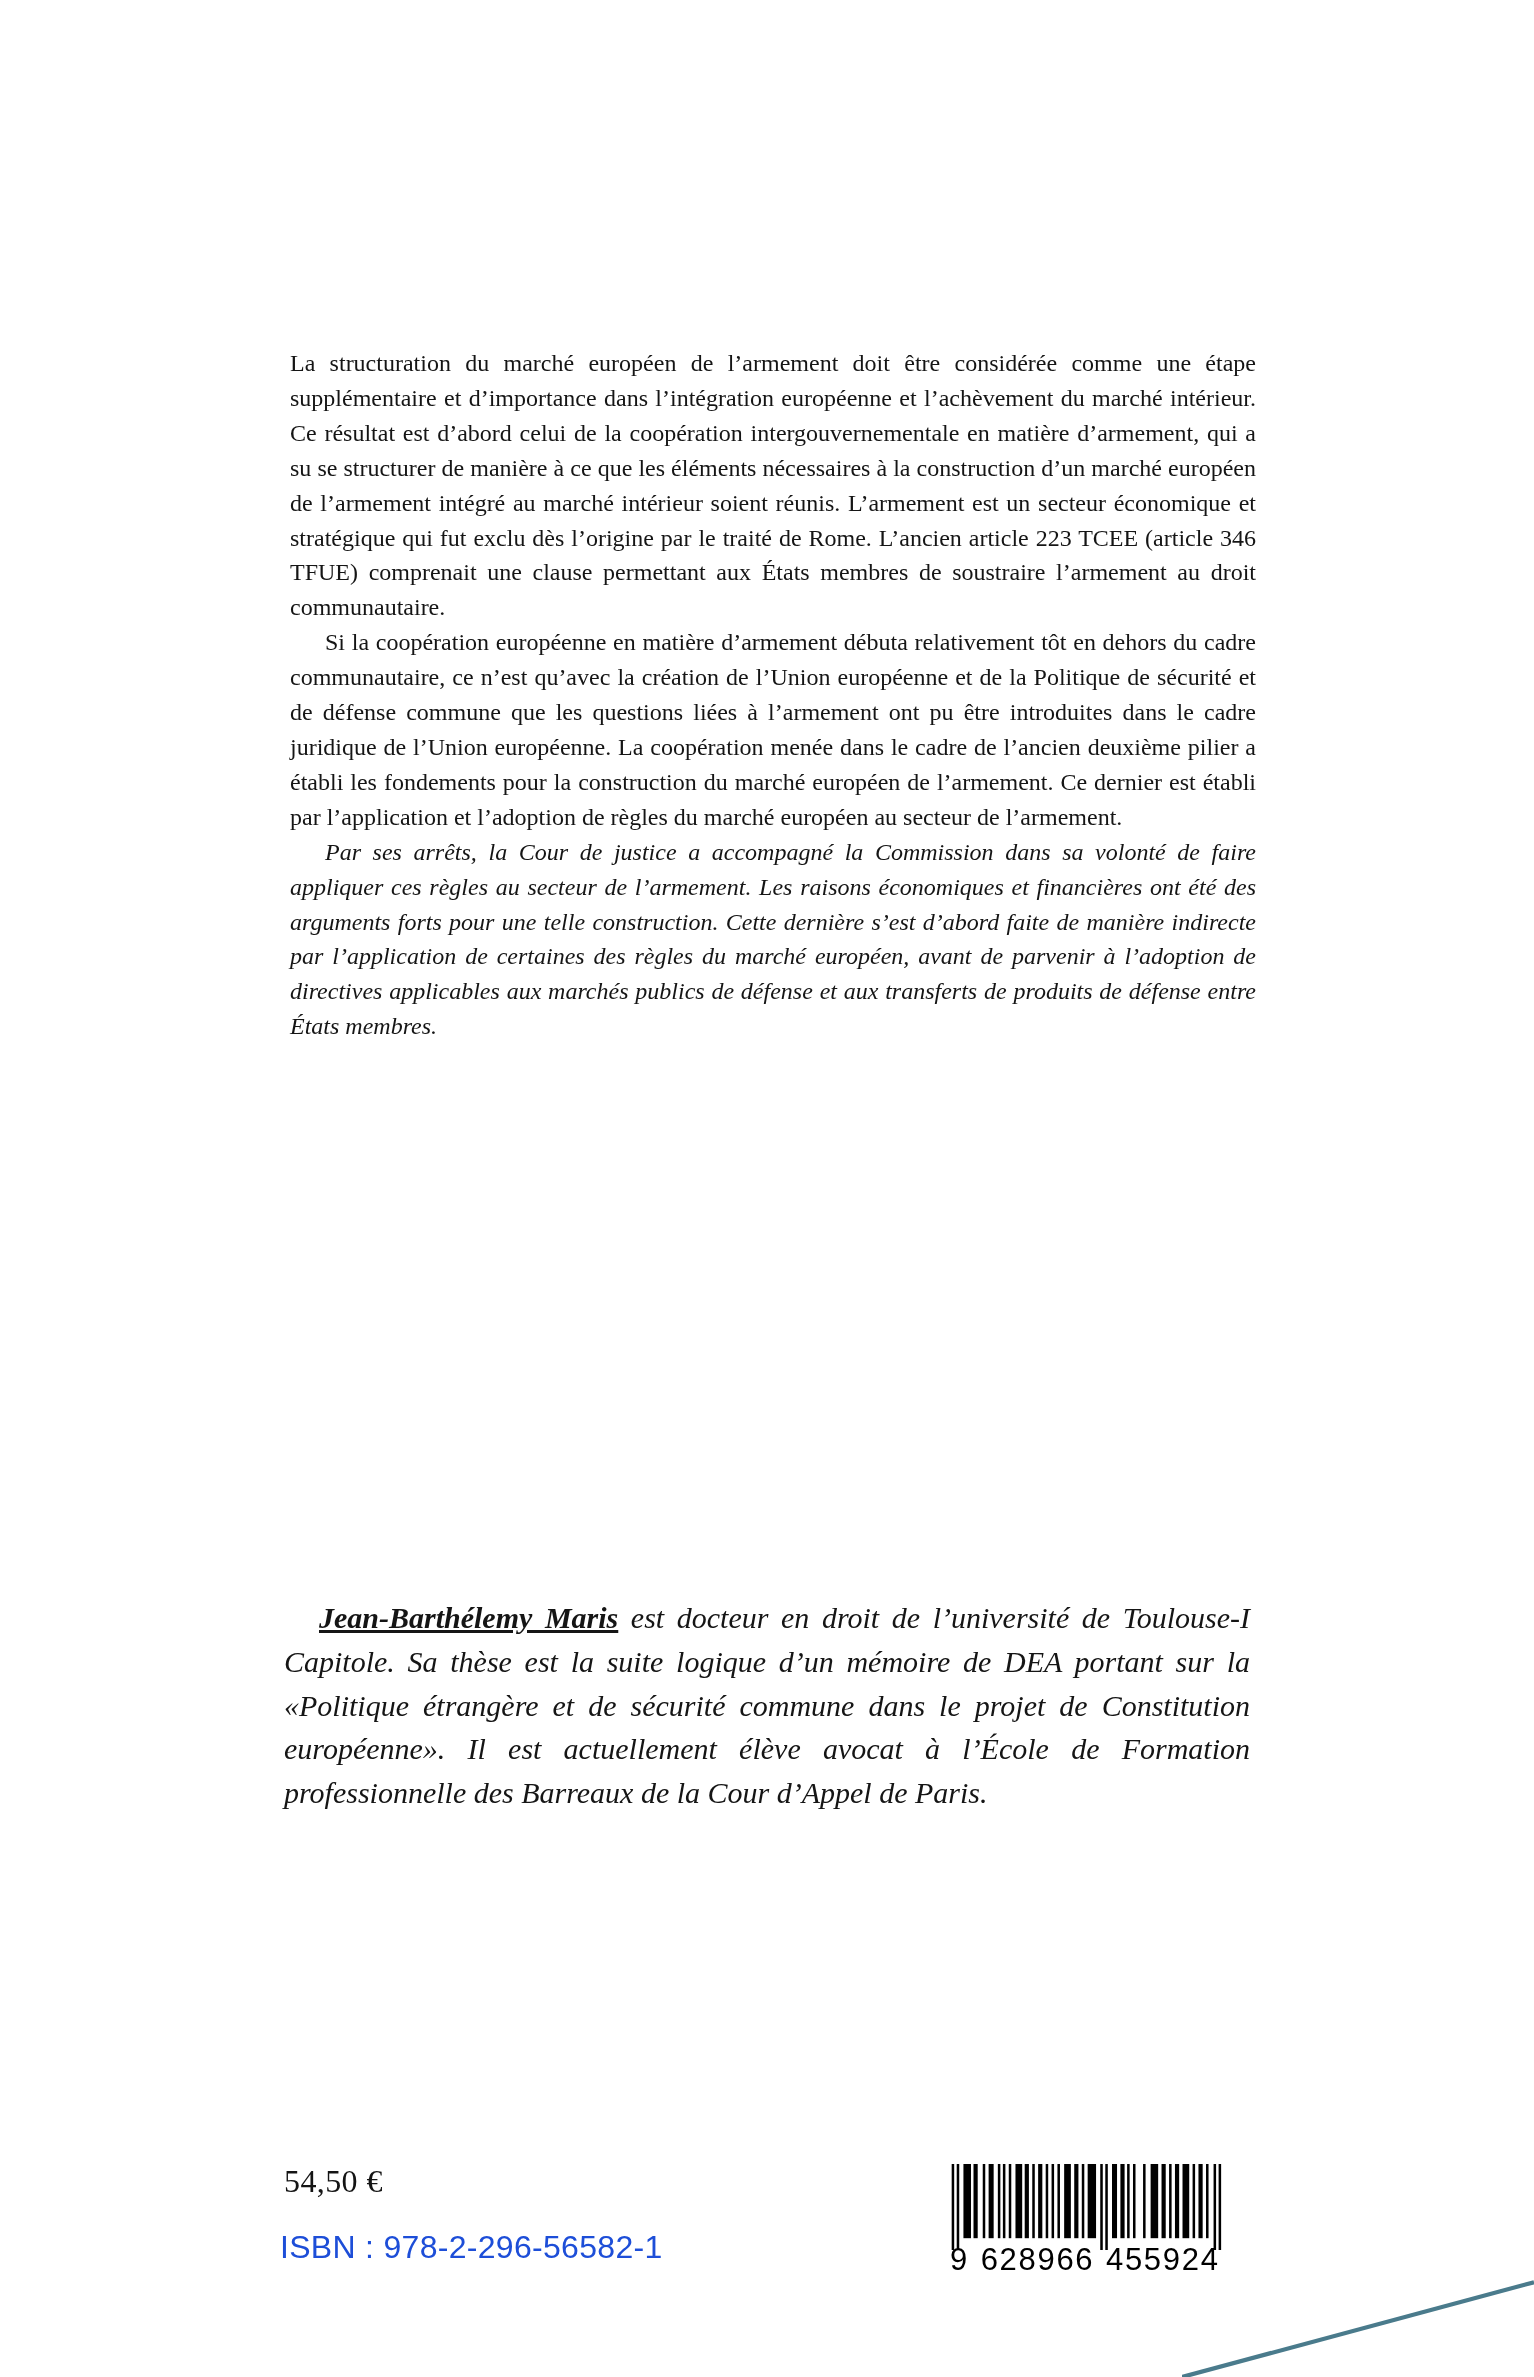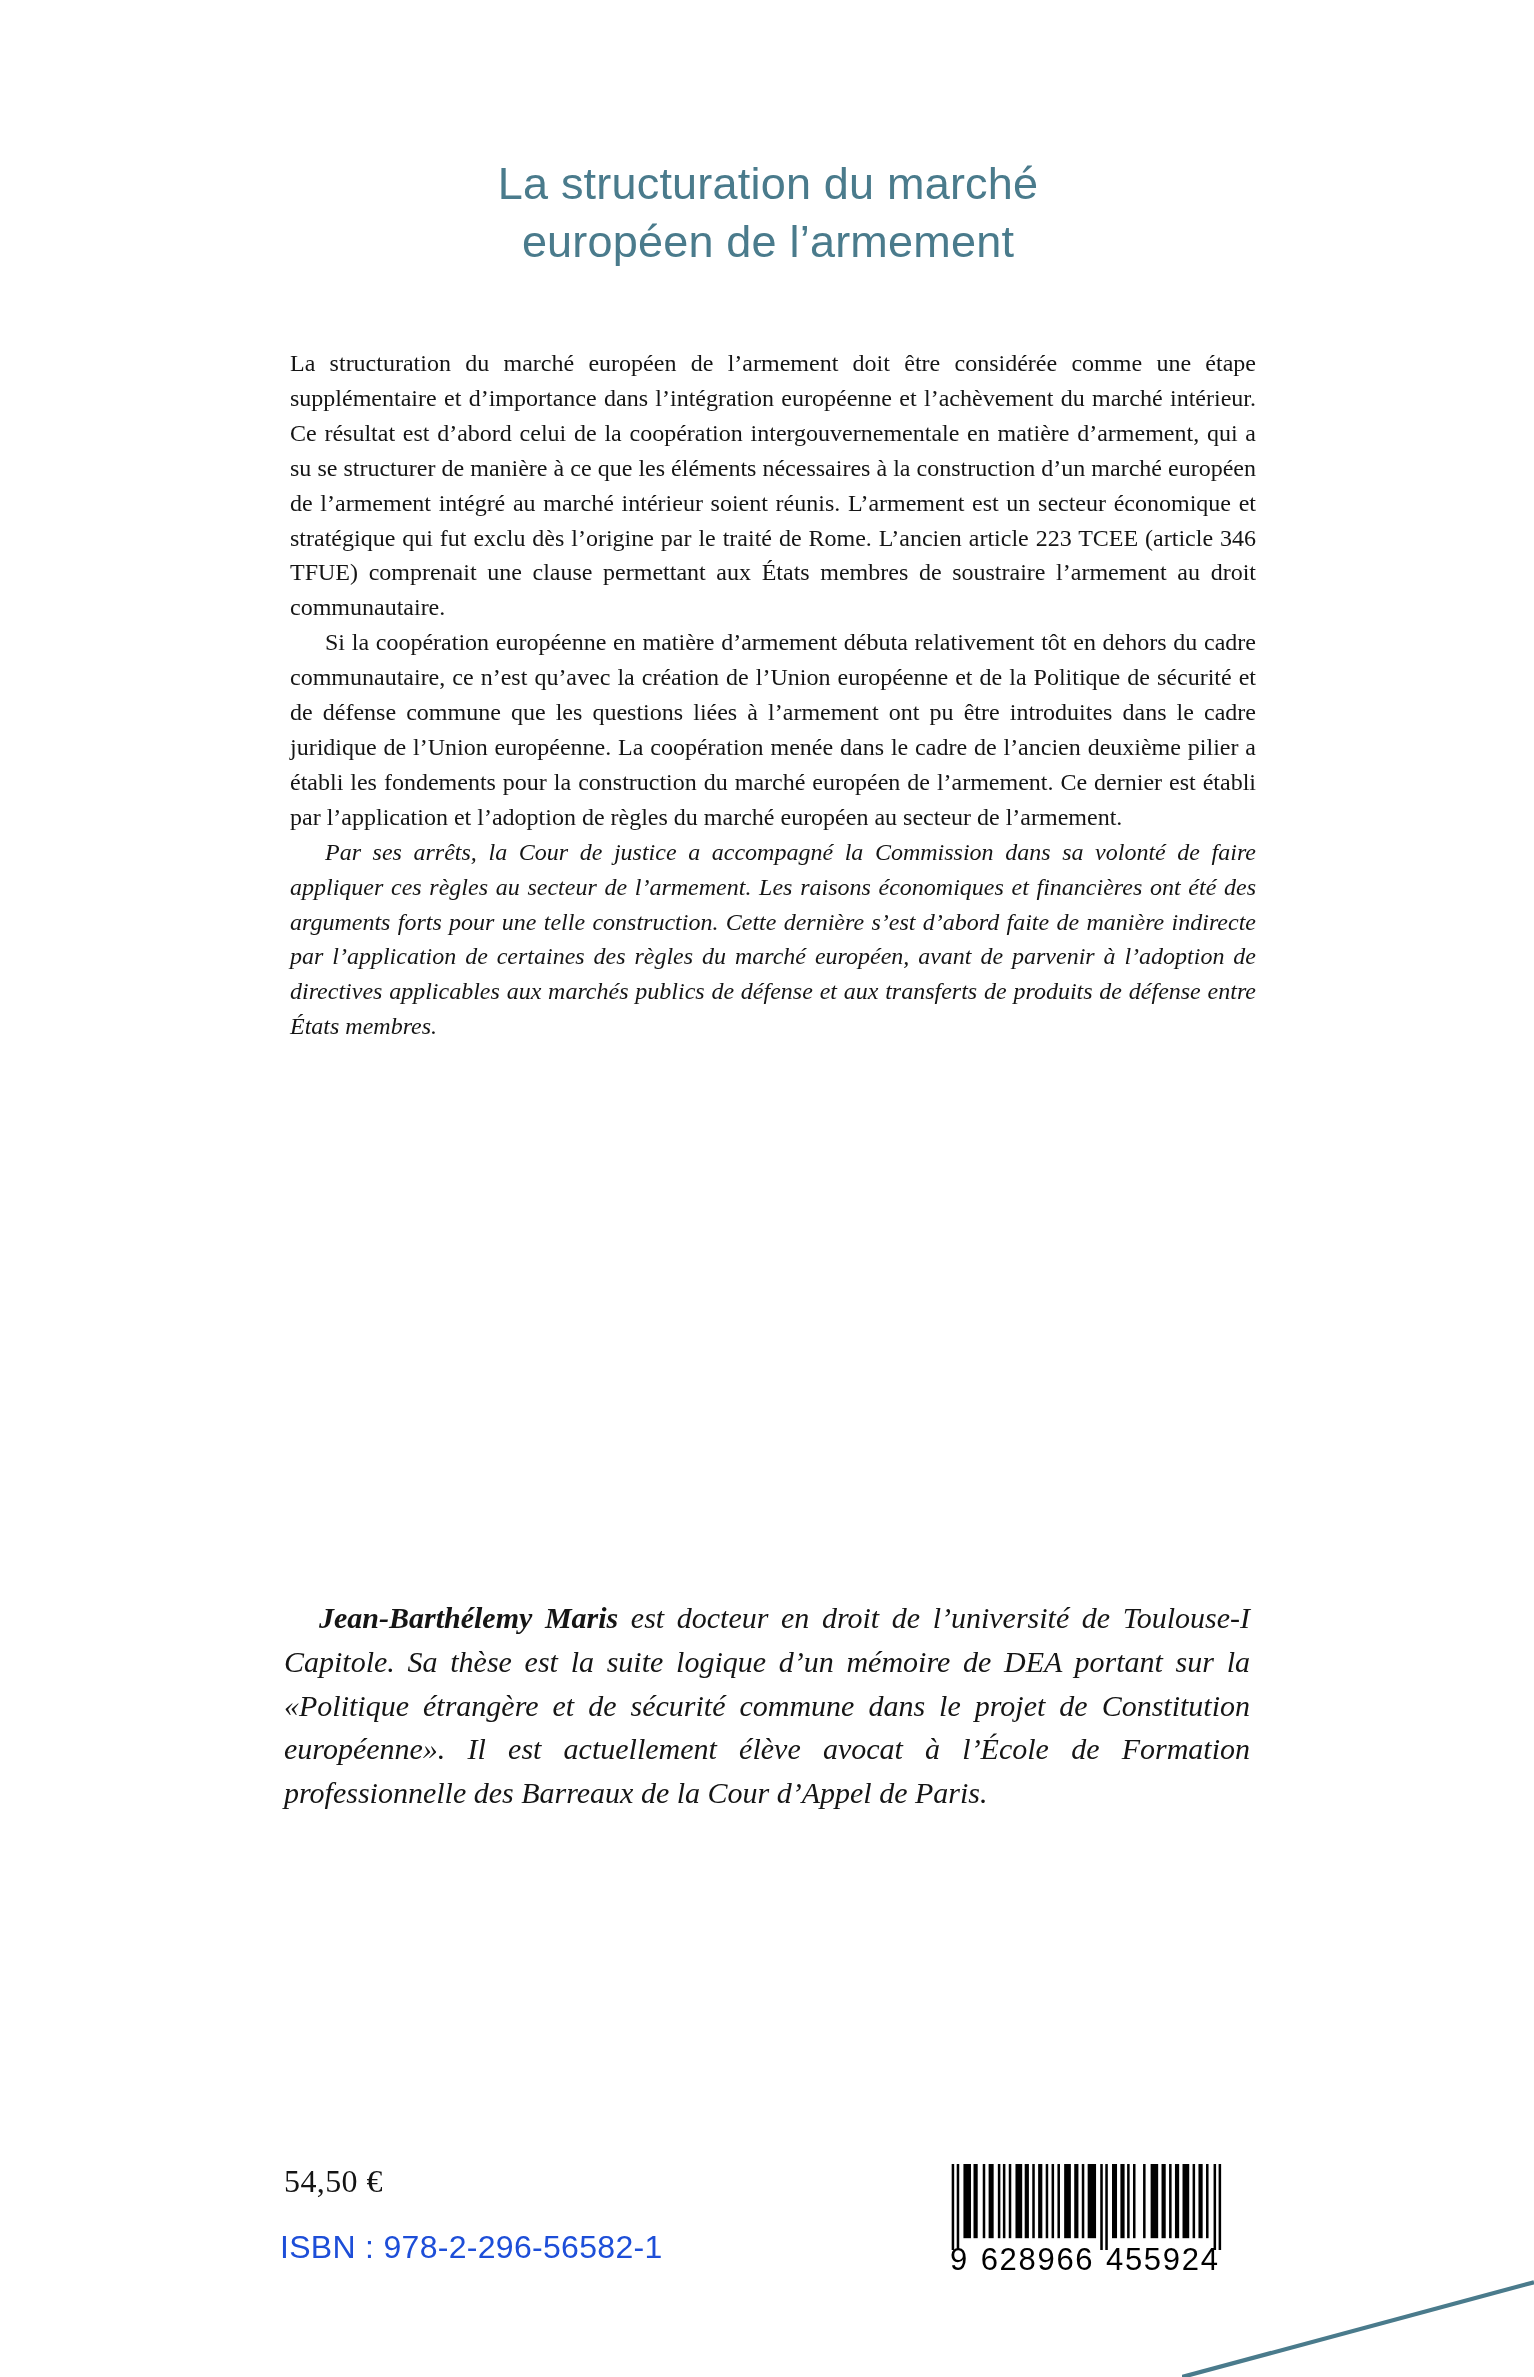--- a/index.html
+++ b/index.html
@@ -75,20 +75,21 @@
     text-align: justify;
     text-justify: inter-word;
   }
   .author-bio p {
     margin: 0;
     text-indent: 35px;
   }
   .author-bio .author-name {
     font-weight: bold;
     font-style: italic;
+    text-decoration: underline;
   }
 
   
   .price {
     position: absolute;
     left: 284px;
     top: 2163px;
     font-family: "Liberation Serif", serif;
     font-size: 32px;
     color: #141414;
@@ -151,24 +152,20 @@
     width: 352px;
     height: 239px;
     pointer-events: none;
   }
 </style>
 </head>
 <body>
 
 <div class="page">
 
-  <div class="title-block">
-    <span class="tl">La structuration du marché</span>
-    <span class="tl">européen de l’armement</span>
-  </div>
 
   <div class="body-copy">
     <p class="first">La structuration du marché européen de l’armement doit être considérée comme une étape supplémentaire et d’importance dans l’intégration européenne et l’achèvement du marché intérieur. Ce résultat est d’abord celui de la coopération intergouvernementale en matière d’armement, qui a su se structurer de manière à ce que les éléments nécessaires à la construction d’un marché européen de l’armement intégré au marché intérieur soient réunis. L’armement est un secteur économique et stratégique qui fut exclu dès l’origine par le traité de Rome. L’ancien article 223 TCEE (article 346 TFUE) comprenait une clause permettant aux États membres de soustraire l’armement au droit communautaire.</p>
     <p>Si la coopération européenne en matière d’armement débuta relativement tôt en dehors du cadre communautaire, ce n’est qu’avec la création de l’Union européenne et de la Politique de sécurité et de défense commune que les questions liées à l’armement ont pu être introduites dans le cadre juridique de l’Union européenne. La coopération menée dans le cadre de l’ancien deuxième pilier a établi les fondements pour la construction du marché européen de l’armement. Ce dernier est établi par l’application et l’adoption de règles du marché européen au secteur de l’armement.</p>
     <p>Par ses arrêts, la Cour de justice a accompagné la Commission dans sa volonté de faire appliquer ces règles au secteur de l’armement. Les raisons économiques et financières ont été des arguments forts pour une telle construction. Cette dernière s’est d’abord faite de manière indirecte par l’application de certaines des règles du marché européen, avant de parvenir à l’adoption de directives applicables aux marchés publics de défense et aux transferts de produits de défense entre États membres.</p>
   </div>
 
   <div class="author-bio">
     <p><span class="author-name">Jean-Barthélemy Maris</span><span> est docteur en droit de l’université de Toulouse-I Capitole. Sa thèse est la suite logique d’un mémoire de DEA portant sur la «Politique étrangère et de sécurité commune dans le projet de Constitution européenne». Il est actuellement élève avocat à l’École de Formation professionnelle des Barreaux de la Cour d’Appel de Paris.</span></p>
   </div>

